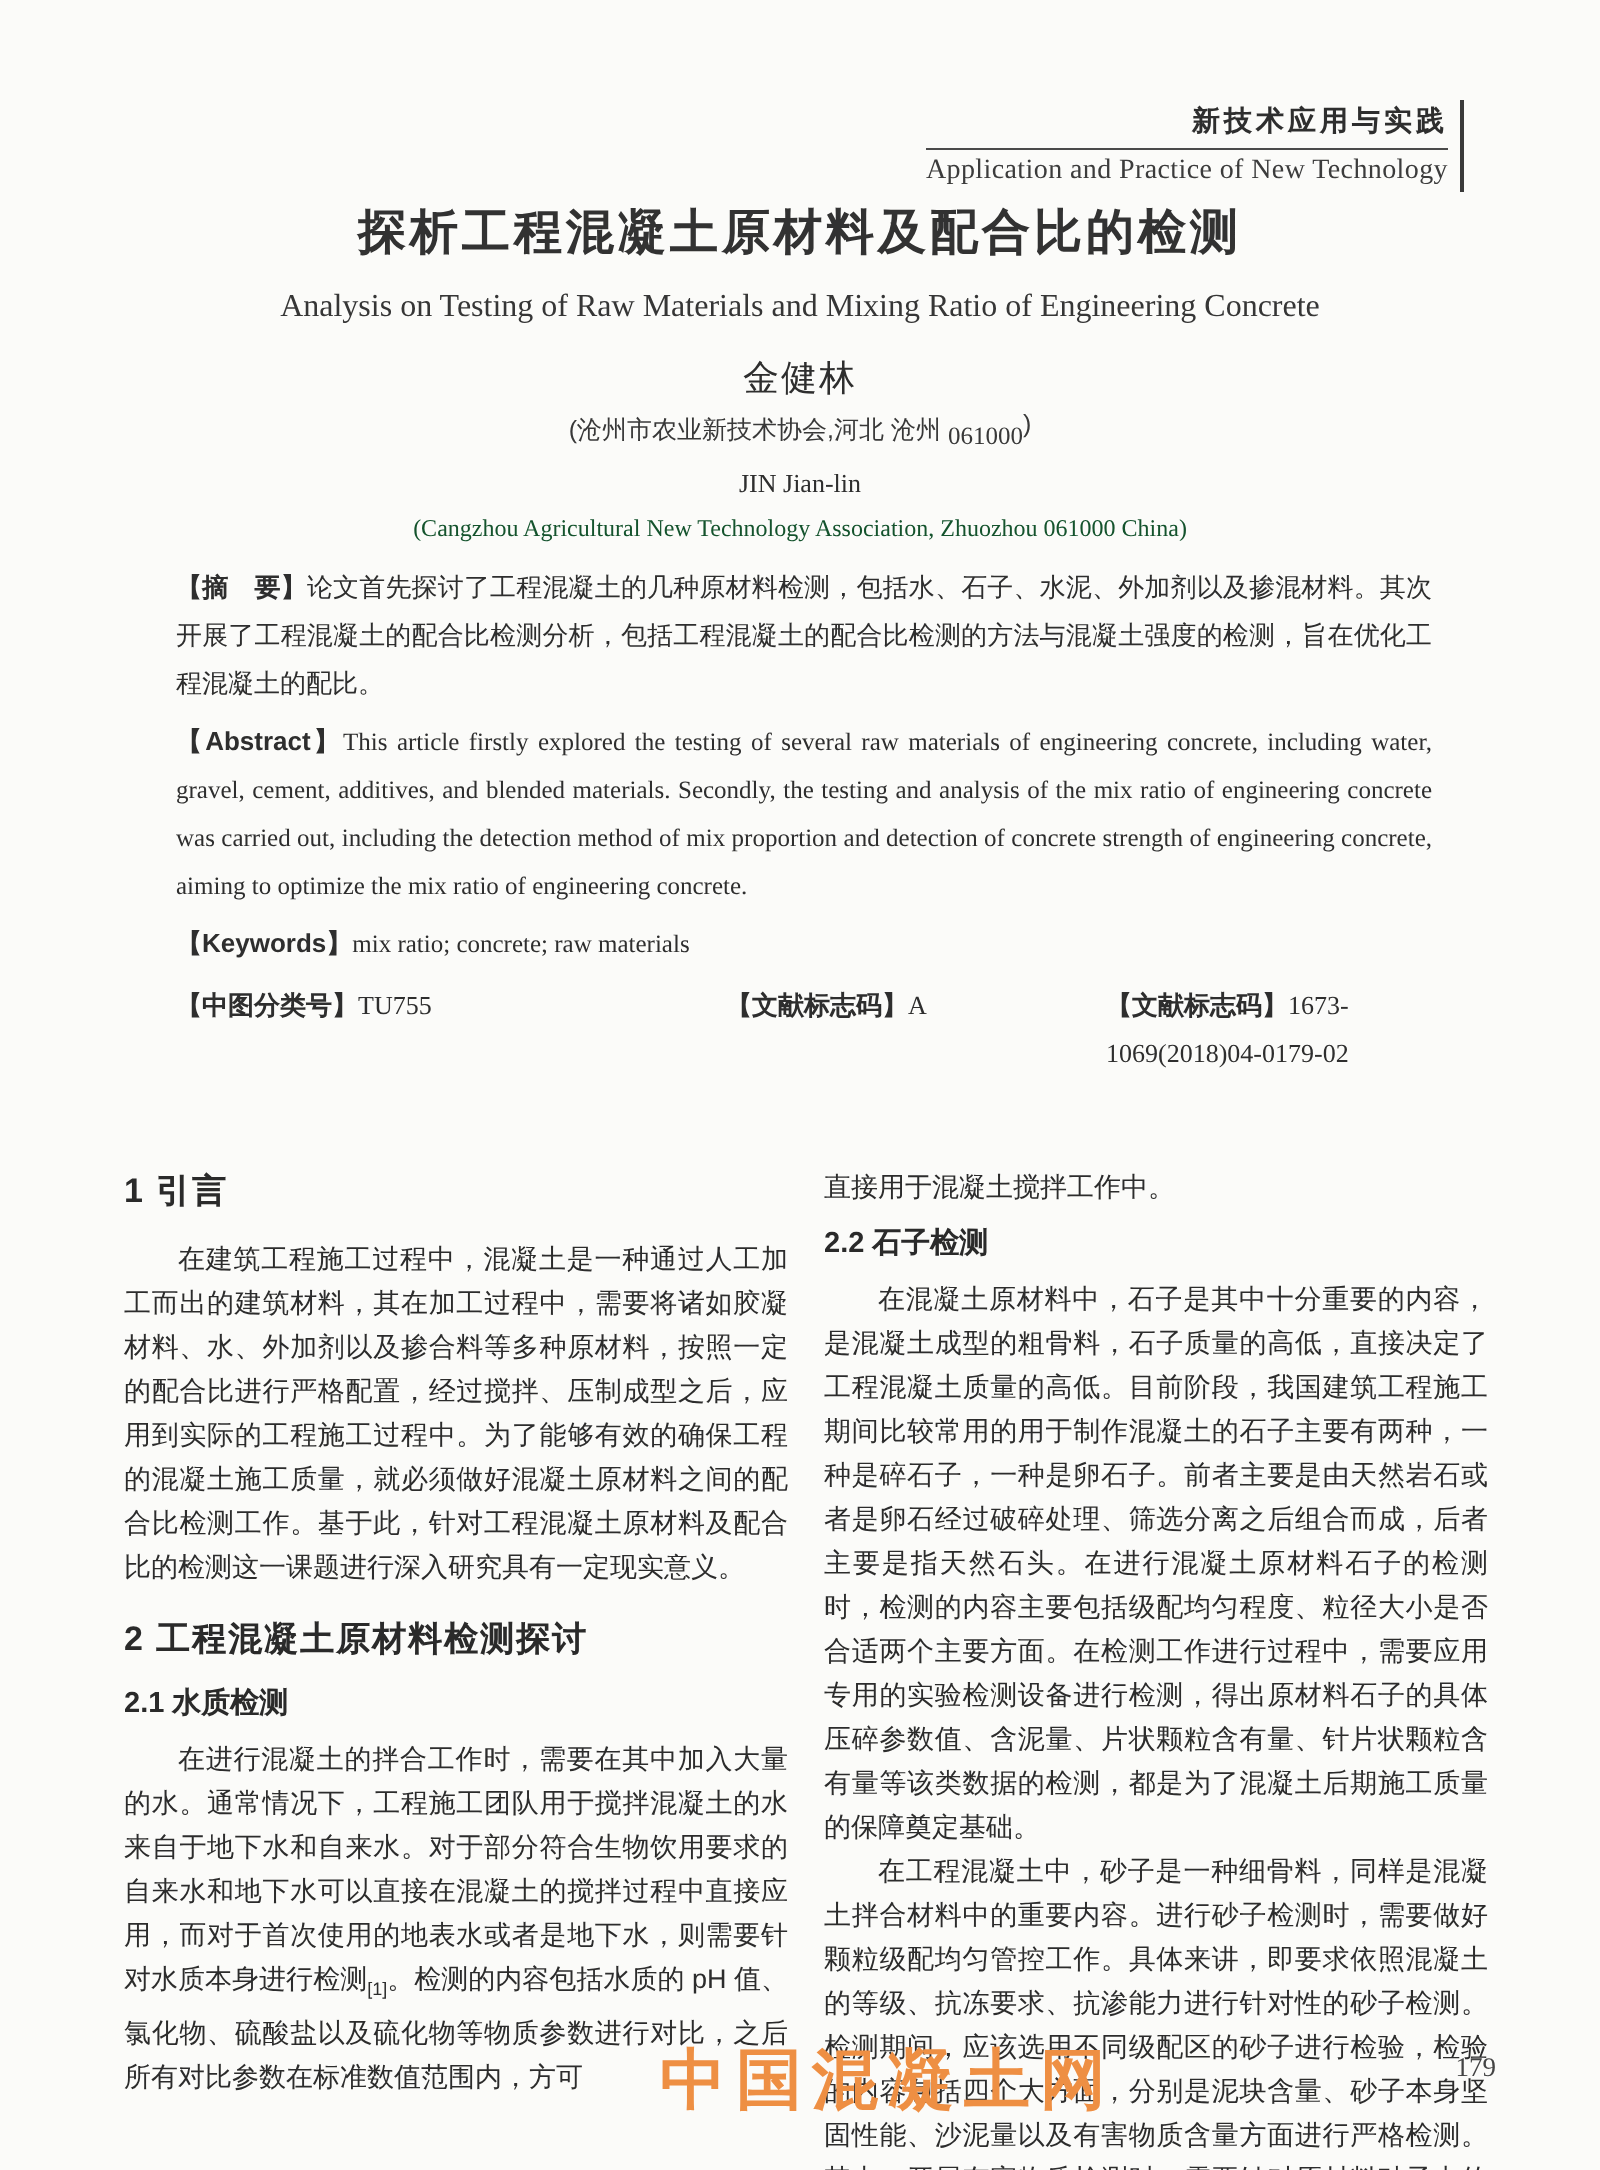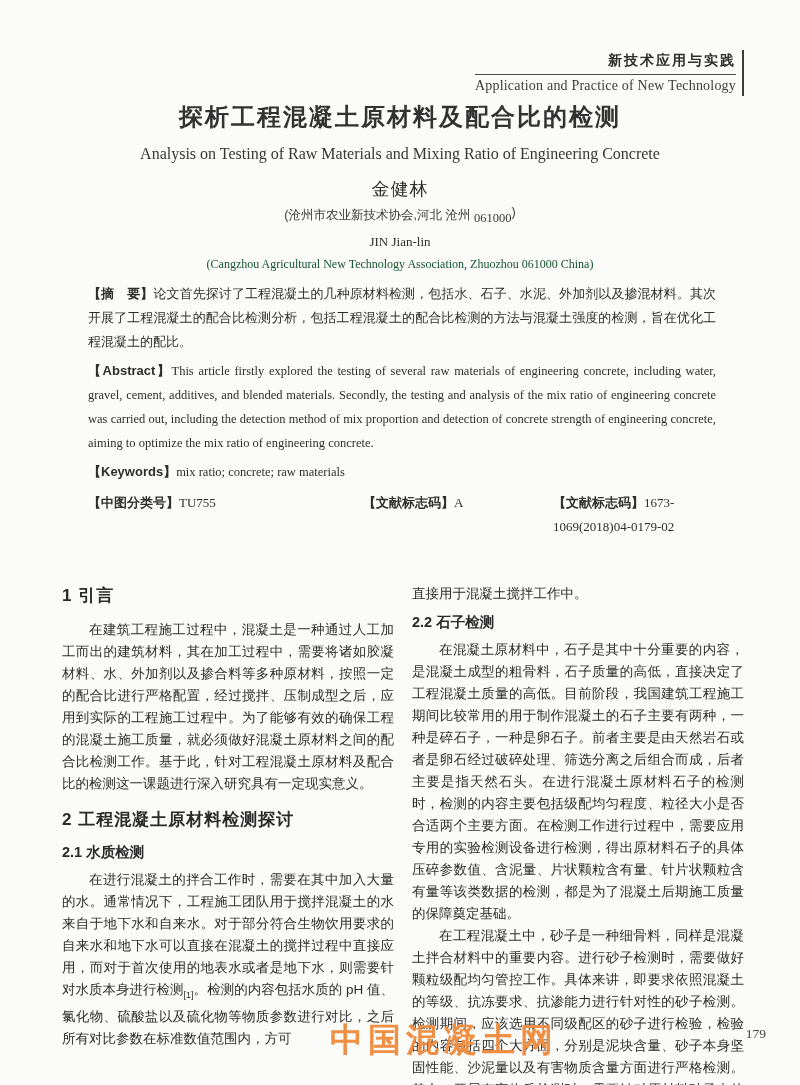--- a/index.html
+++ b/index.html
@@ -6,21 +6,21 @@
   .page{
     position:relative;
     width:800px;height:1085px;
     background:#fbfbf9;
     color:#2e2e2e;
     font-family:"Liberation Sans",sans-serif;
     overflow:hidden;
   }
   
   .journal-header{
-    position:absolute;top:50px;right:56px;
+    position:absolute;top:50px;right:68px;
     text-align:right;
     border-right:2px solid #3a3a3a;
     padding:2px 6px 2px 0;
   }
   .jh-cn{
     font-size:14px;font-weight:bold;letter-spacing:2px;
     padding:0 0 4px 14px;
     border-bottom:1px solid #4a4a4a;
   }
   .jh-en{
@@ -69,21 +69,21 @@
     position:absolute;left:28px;top:1042px;
     font-family:"Liberation Serif",serif;
     font-size:15px;color:#8d96a2;letter-spacing:.2px;
   }
   .watermark{
     position:absolute;left:330px;top:1018px;
     font-size:33px;font-weight:600;letter-spacing:5px;
     color:#ee8f43;white-space:nowrap;
   }
   .page-number{
-    position:absolute;right:34px;top:1026px;
+    position:absolute;right:52px;top:1026px;
     font-family:"Liberation Serif",serif;
     font-size:13.5px;color:#444;
   }
 </style>
 </head>
 <body>
 
 <div class="page">
 
   <div class="journal-header">

